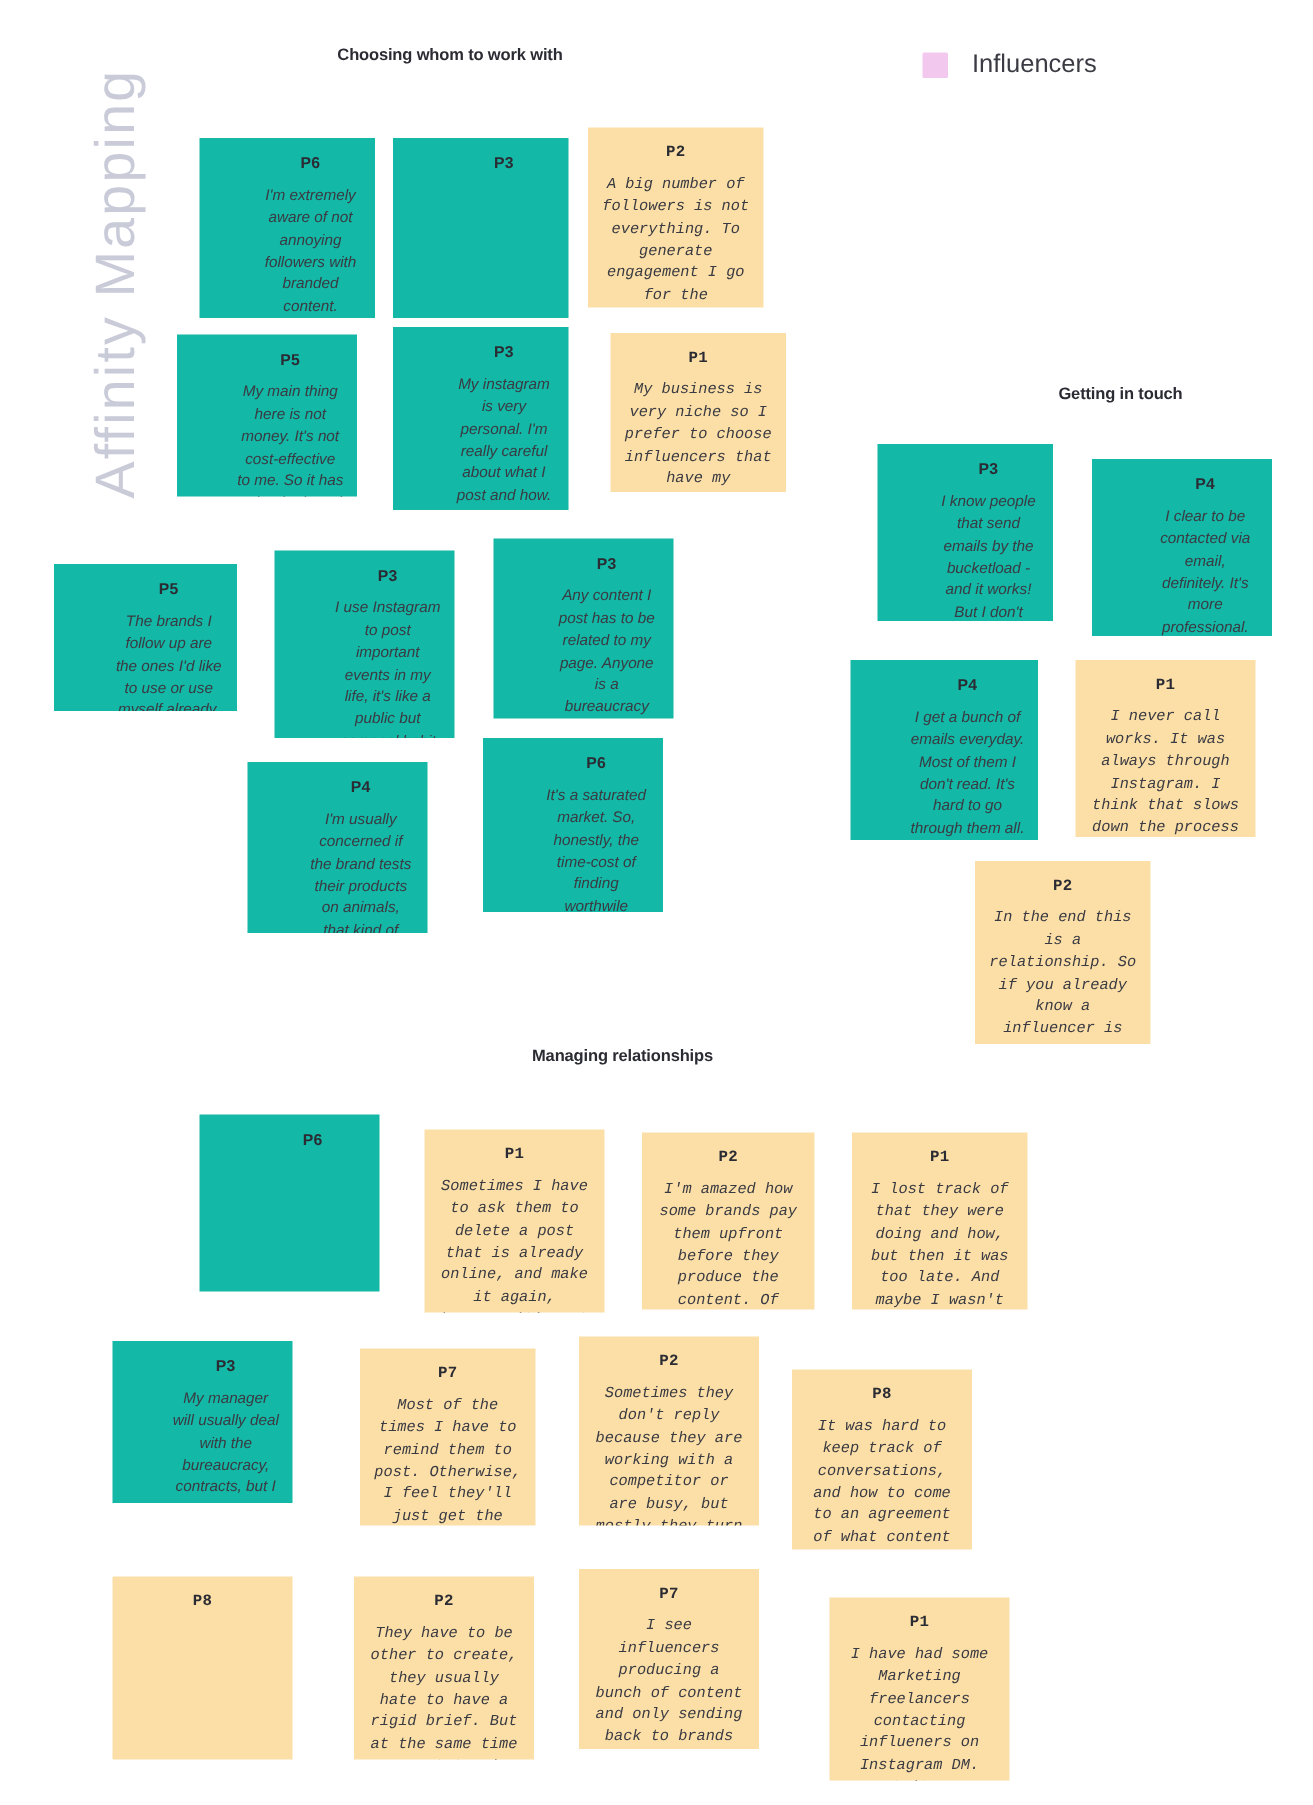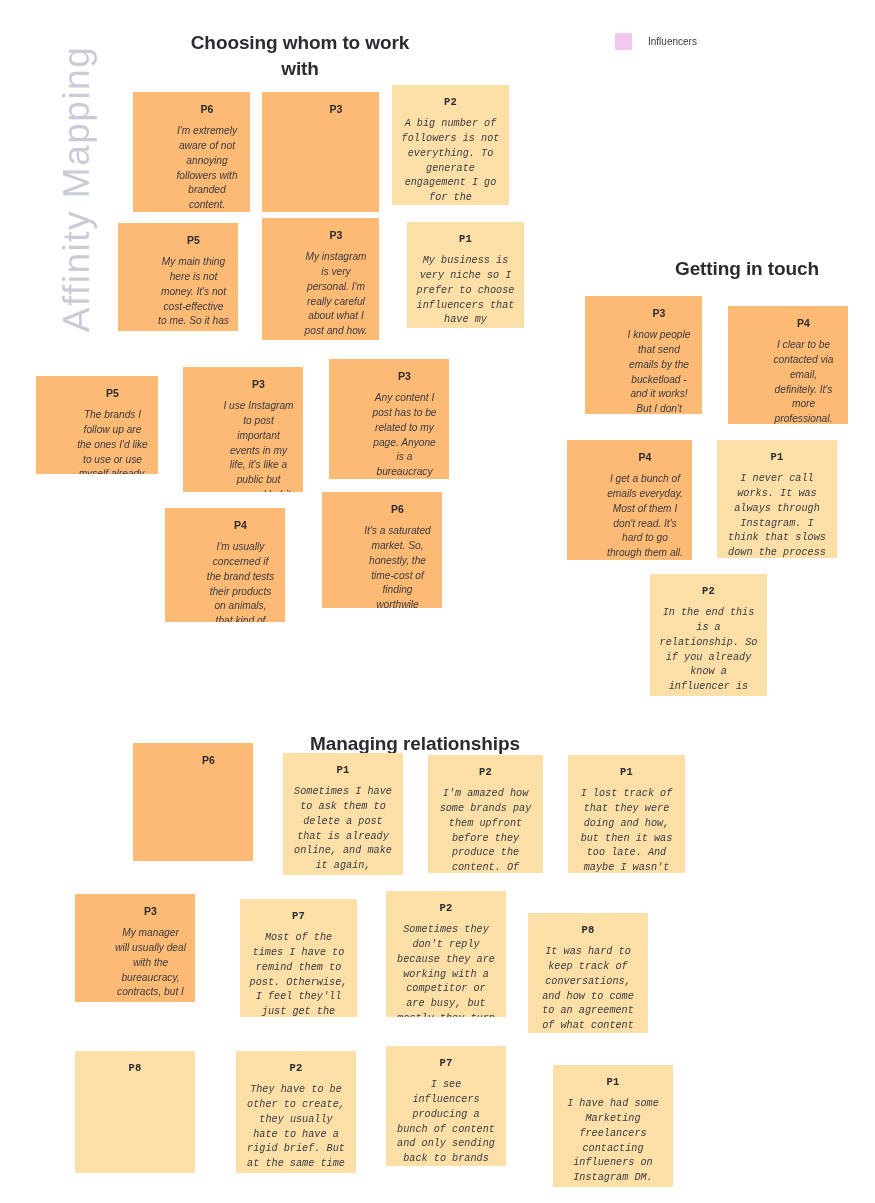--- a/index.html
+++ b/index.html
@@ -51,52 +51,52 @@
   .legend-swatch {
     width: 17px;
     height: 17px;
     border-radius: 1px;
     flex: 0 0 auto;
   }
   .legend-swatch.pink   { background: #f3c8ef; }
   .legend-swatch.orange { background: #fbdfa7; }
   .legend-label {
     margin-left: 16px;
-    font-size: 10px;
+    font-size: 17px;
     color: #3b3b44;
     font-weight: 400;
     white-space: nowrap;
   }
 
   
   .section-heading {
     position: absolute;
-    font-size: 19px;
+    font-size: 11px;
     font-weight: bold;
     color: #2b2b33;
     text-align: center;
     line-height: 1.35;
     letter-spacing: -0.1px;
   }
   #heading-choosing   { left: 185px; top: 30px;  width: 230px; }
   #heading-getting    { left: 632px; top: 256px; width: 230px; }
-  #heading-managing   { left: 200px; top: 697px; width: 430px; margin-top: 34px; }
+  #heading-managing   { left: 200px; top: 697px; width: 430px; }
 
   
   .note {
     position: absolute;
     padding: 10px 9px 8px 9px;
     text-align: center;
     font-size: 10.2px;
     line-height: 1.45;
     color: #3a3a42;
     font-style: italic;
     overflow: hidden;
   }
-  .note.pink   { background: #fdba74; padding-left: 40px; }
+  .note.pink   { background: #14b8a6; padding-left: 40px; }
   .note.orange { background: #fbdfa7; font-family: Liberation Mono, monospace; }
 
   .note-pid {
     font-style: normal;
     font-weight: bold;
     font-size: 10.5px;
     color: #2b2b33;
     display: block;
     margin-bottom: 7px;
     letter-spacing: 0.2px;

